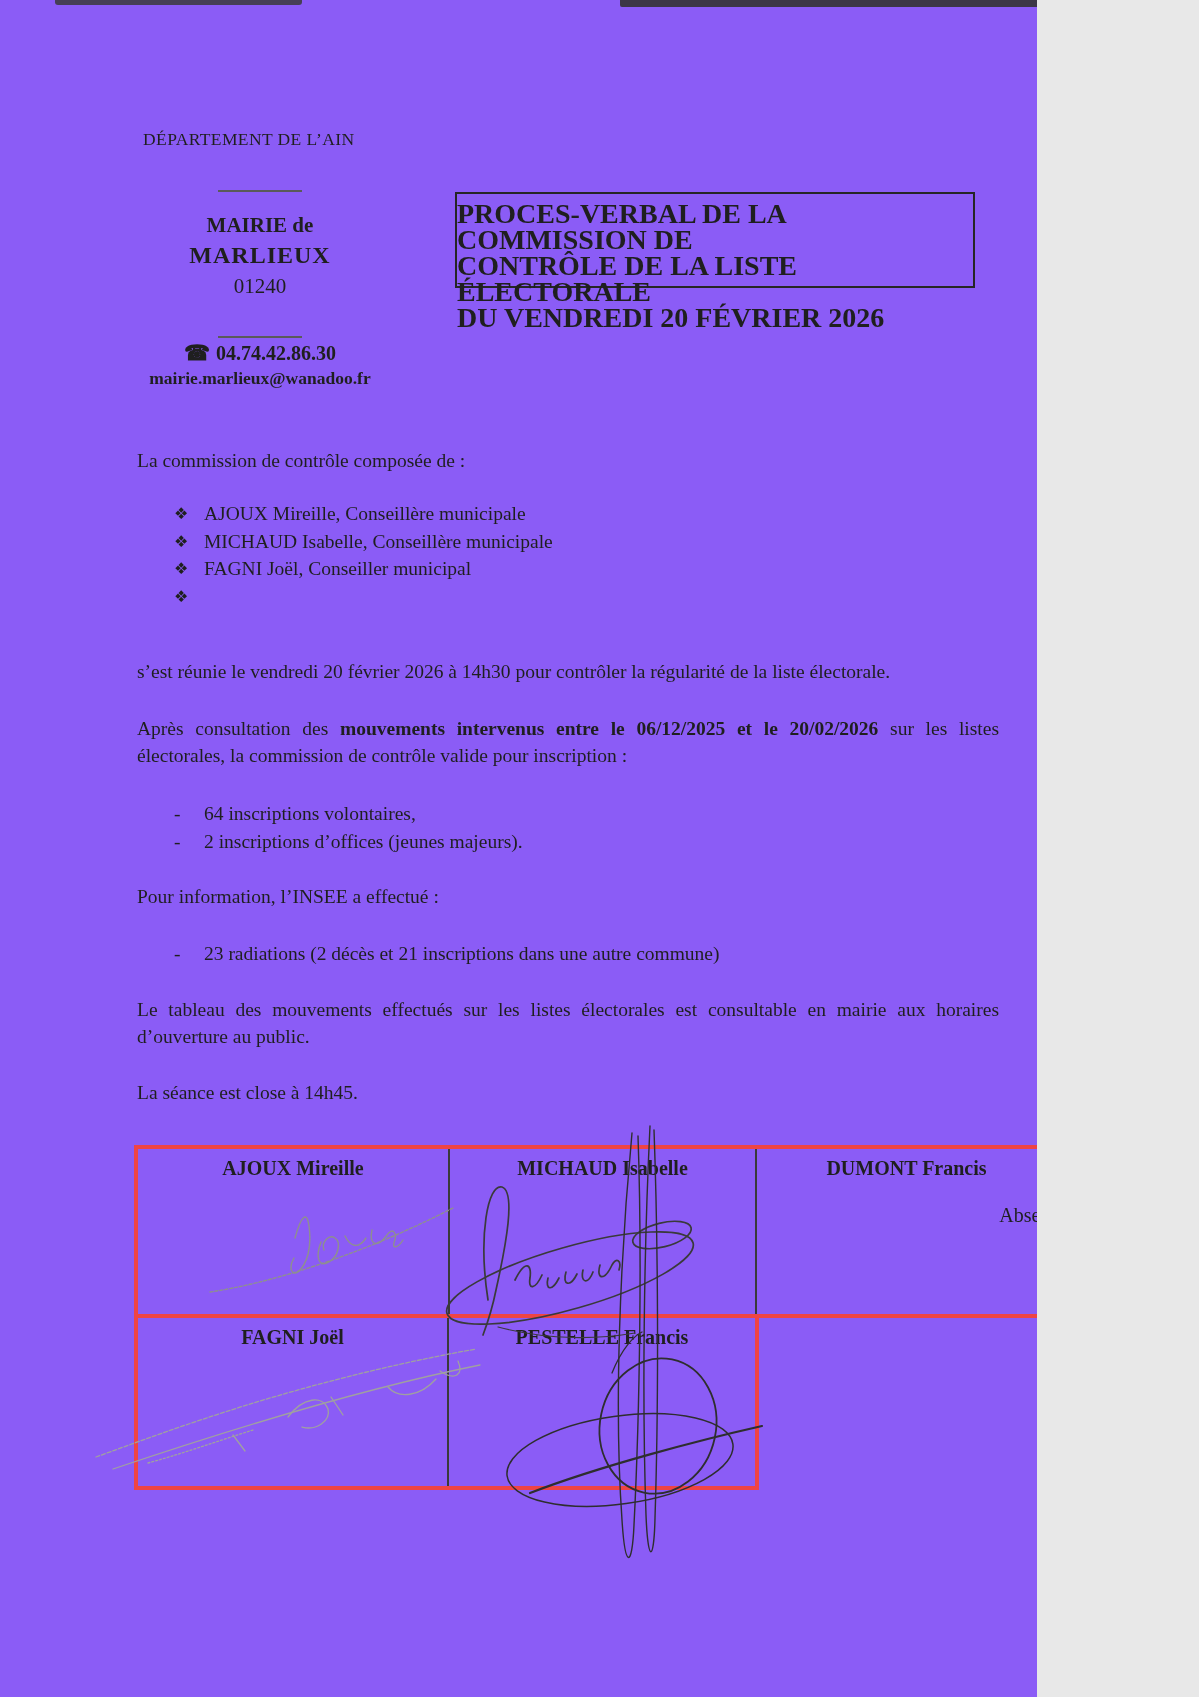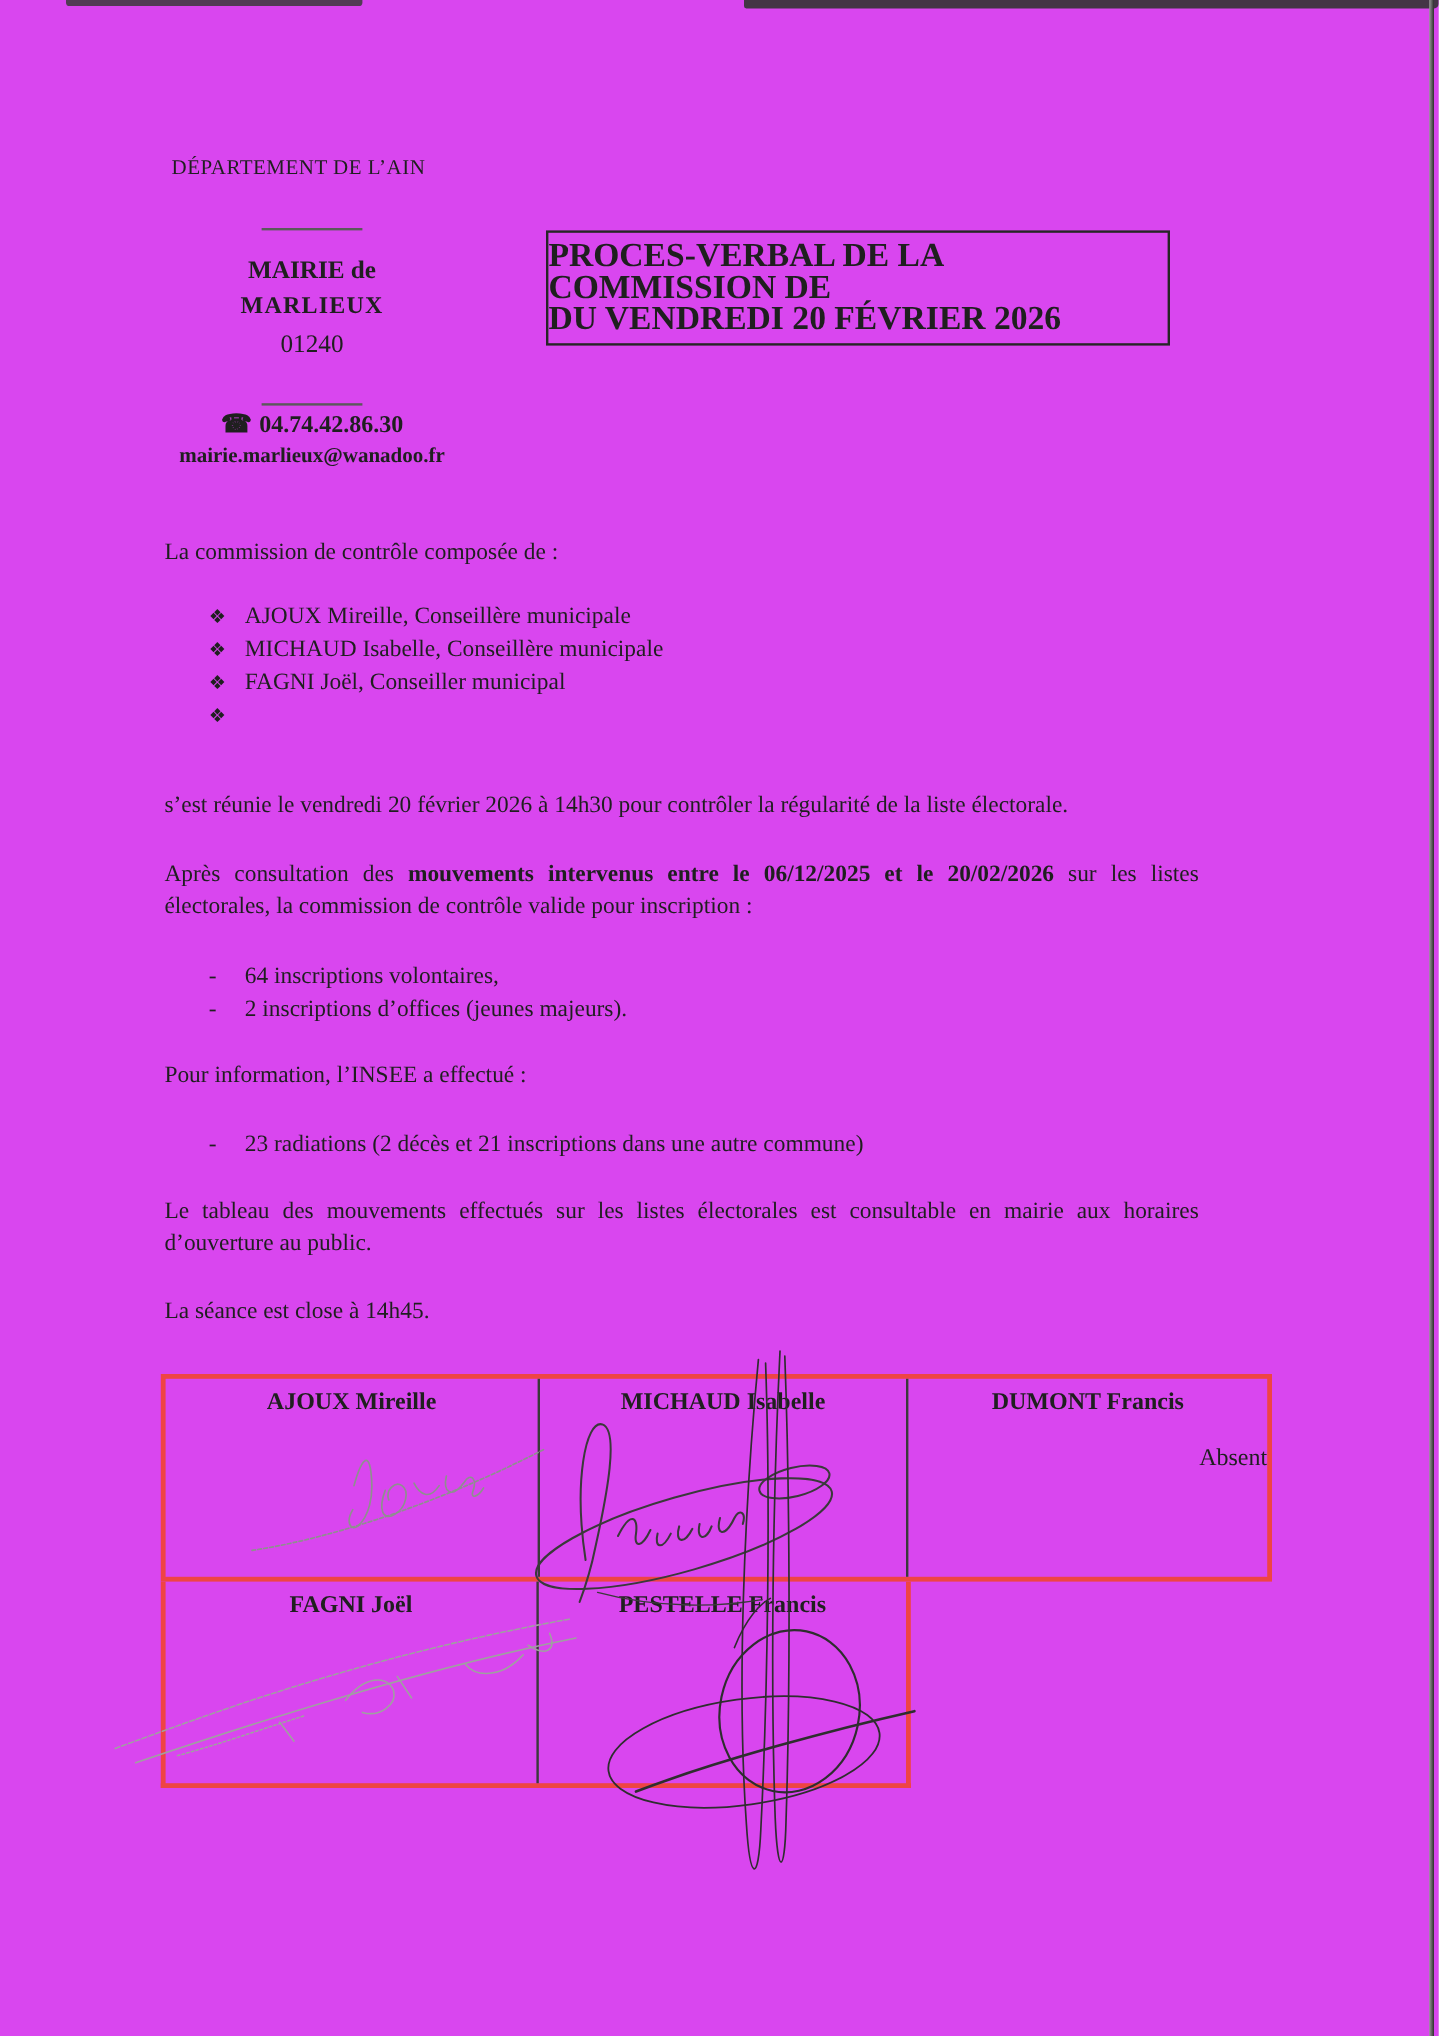--- a/index.html
+++ b/index.html
@@ -1,33 +1,33 @@
 <!DOCTYPE html>
 <html><head>
 <meta charset="utf-8">
 <style>
   html,body{margin:0;padding:0;background:#e8e8e8;}
   .page{
     position:relative;
-    width:1199px;height:1697px;
-    background:#d946ef;
+    width:1037px;height:1697px;
+    background:#8b5cf6;
     overflow:hidden;
     font-family:"Liberation Serif", serif;
     color:#1f1f1f;
   }
   
   .scan-smudge-left{position:absolute;left:55px;top:0;width:247px;height:5px;background:#3a3a3a;border-radius:0 0 3px 3px;opacity:.85;}
   .scan-smudge-right{position:absolute;left:620px;top:0;width:579px;height:7px;background:#333;border-radius:0 0 4px 2px;opacity:.9;}
   .scan-edge-right{position:absolute;left:1191px;top:0;width:4px;height:1697px;background:linear-gradient(to right,#999,#2d2d2d);}
   
   .hdr{position:absolute;left:105px;top:128px;width:310px;text-align:center;}
   .hdr .dept{font-size:17.5px;line-height:22px;letter-spacing:.4px;text-align:left;padding-left:38px;}
   .hdr .rule1{width:84px;border-top:2px solid #5a5a5a;margin:40px auto 0 auto;}
   .hdr .mairie1{margin-top:20px;font-size:21px;font-weight:bold;line-height:26px;}
-  .hdr .mairie2{font-size:20px;font-weight:bold;letter-spacing:1px;line-height:34px;}
+  .hdr .mairie2{font-size:24px;font-weight:bold;letter-spacing:1px;line-height:34px;}
   .hdr .cp{font-size:21px;line-height:28px;}
   .hdr .rule2{width:84px;border-top:2px solid #5a5a5a;margin:36px auto 0 auto;}
   .hdr .phone{margin-top:2px;font-size:20px;font-weight:bold;line-height:26px;}
   .hdr .phone .tel-ico{font-size:21px;margin-right:6px;}
   .hdr .email{font-size:17.5px;font-weight:bold;line-height:24px;}
   
   .title-box{
     position:absolute;left:455px;top:192px;width:520px;height:96px;
     border:2px solid #262626;box-sizing:border-box;
     padding-top:7px;
@@ -82,20 +82,21 @@
     <div class="mairie1">MAIRIE de</div>
     <div class="mairie2">MARLIEUX</div>
     <div class="cp">01240</div>
     <div class="rule2"></div>
     <div class="phone"><span class="tel-ico">☎</span><span>04.74.42.86.30</span></div>
     <div class="email">mairie.marlieux@wanadoo.fr</div>
   </div>
 
   <div class="title-box">
     <div>PROCES-VERBAL DE LA COMMISSION DE</div>
+    <div>CONTRÔLE DE LA LISTE ÉLECTORALE</div>
     <div>DU VENDREDI 20 FÉVRIER 2026</div>
   </div>
 
   <div class="body-text">
     <div class="p-intro">La commission de contrôle composée de :</div>
 
     <div class="member-list">
       <div class="li">
         <span class="marker diamond">❖</span>
         <span>AJOUX Mireille, Conseillère municipale</span>

